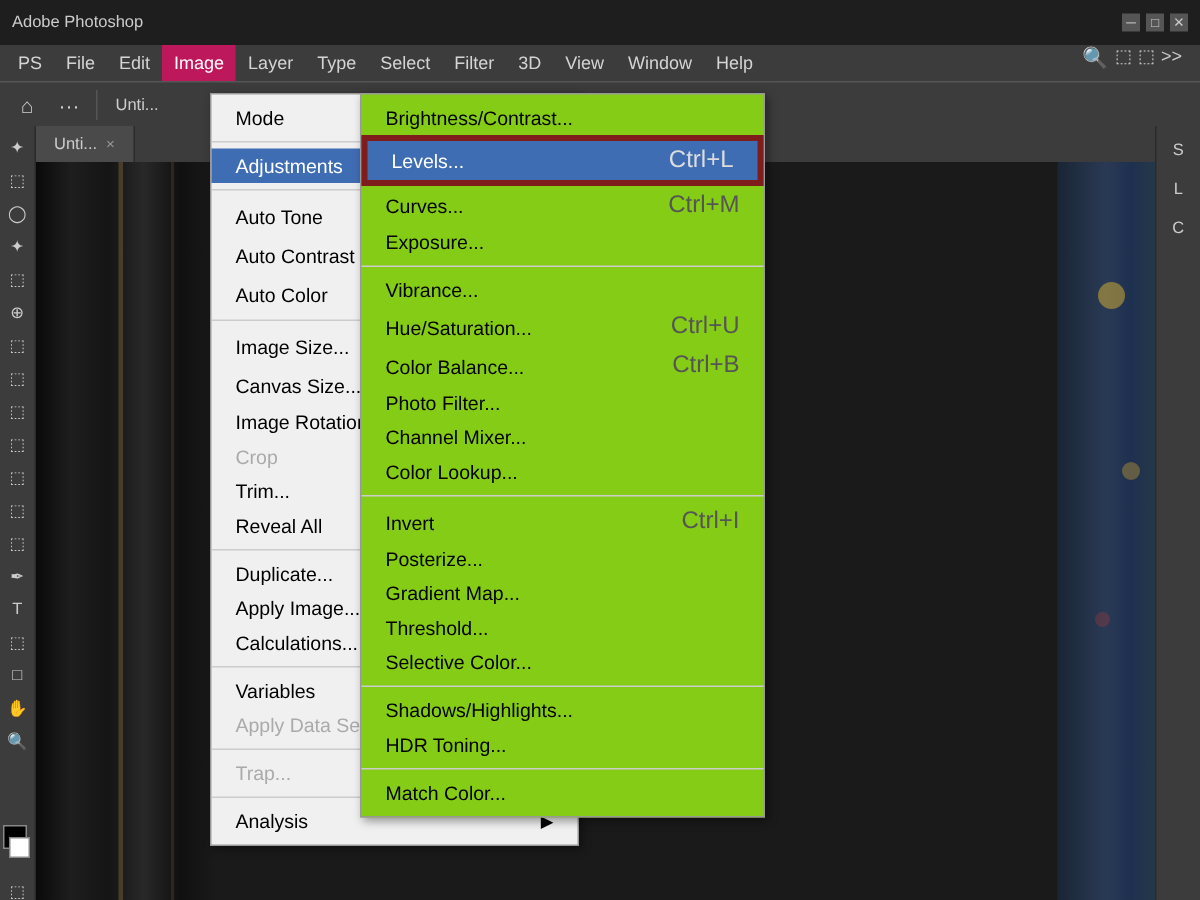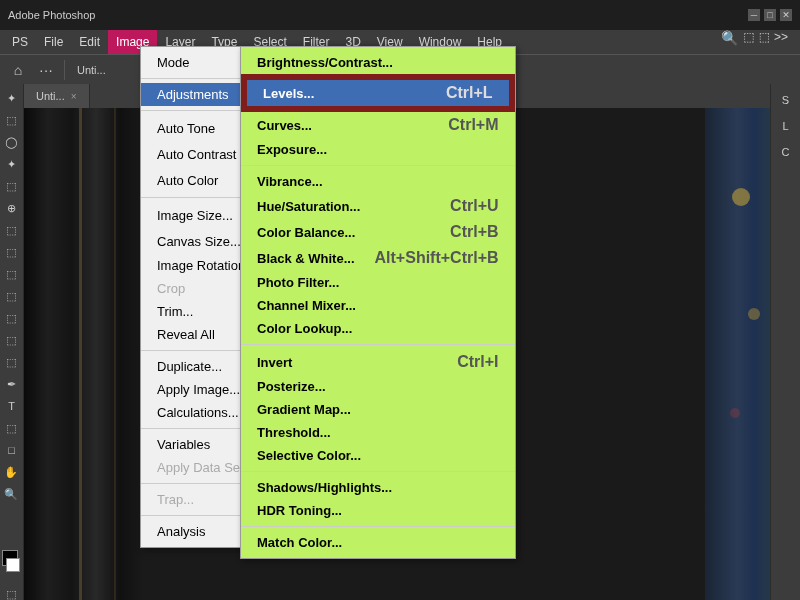--- a/index.html
+++ b/index.html
@@ -182,21 +182,21 @@
       font-size: 11px;
       cursor: pointer;
       display: flex;
       align-items: center;
       justify-content: center;
     }
 
     
     .dropdown-container {
       position: absolute;
-      top: 46px; 
+      top: 62px; 
       left: 0;
       z-index: 1000;
       display: flex;
     }
 
     
     .menu-dropdown {
       background: #f0f0f0;
       border: 1px solid #999;
       box-shadow: 2px 2px 6px rgba(0,0,0,0.4);
@@ -229,43 +229,42 @@
     }
     .item-label { flex: 1; }
     .item-shortcut { color: #555; font-size: 16px; }
     .item-arrow { font-size: 11px; }
 
     
     .submenu-adjustments {
       position: absolute;
       left: 240px;
       top: 0;
-      background: #bef264;
+      background: #84cc16;
       border: 1px solid #999;
       box-shadow: 2px 2px 6px rgba(0,0,0,0.4);
       min-width: 270px;
       padding: 4px 0;
       color: #000;
       font-size: 13px;
-      font-weight: bold;
     }
 
     .submenu-item {
       padding: 4px 16px;
       display: flex;
       align-items: center;
       justify-content: space-between;
       cursor: pointer;
       white-space: nowrap;
       gap: 20px;
     }
     .submenu-item.highlighted {
       background: #3f6db4;
       color: #fff;
-      border: 6px solid #7f1d1d;
+      border: 4px solid #7f1d1d;
     }
     .submenu-item.highlighted .item-shortcut { color: #ddd; }
     .submenu-separator {
       height: 1px;
       background: #ccc;
       margin: 4px 0;
     }
   </style>
 </head>
 <body>
@@ -494,24 +493,20 @@
     <div class="submenu-item">
       <span class="item-label">Hue/Saturation...</span>
       <span class="item-shortcut">Ctrl+U</span>
     </div>
 
     <div class="submenu-item">
       <span class="item-label">Color Balance...</span>
       <span class="item-shortcut">Ctrl+B</span>
     </div>
 
-    <div class="submenu-item">
-      <span class="item-label">Black &amp; White...</span>
-      <span class="item-shortcut">Alt+Shift+Ctrl+B</span>
-    </div>
 
     <div class="submenu-item">
       <span class="item-label">Photo Filter...</span>
     </div>
 
     <div class="submenu-item">
       <span class="item-label">Channel Mixer...</span>
     </div>
 
     <div class="submenu-item">

